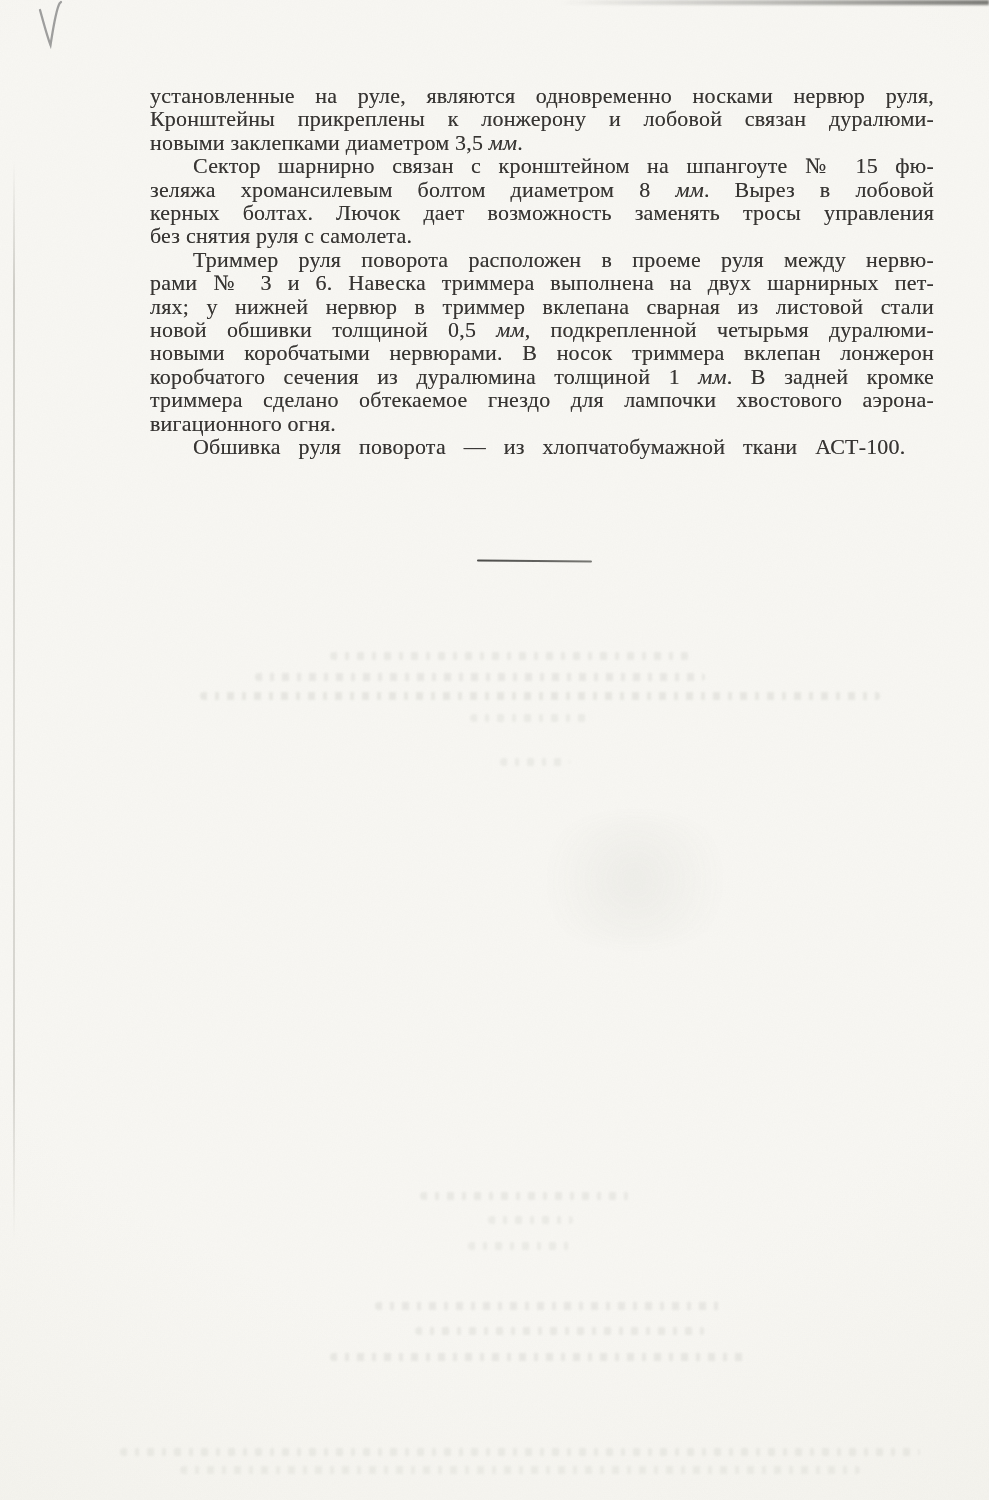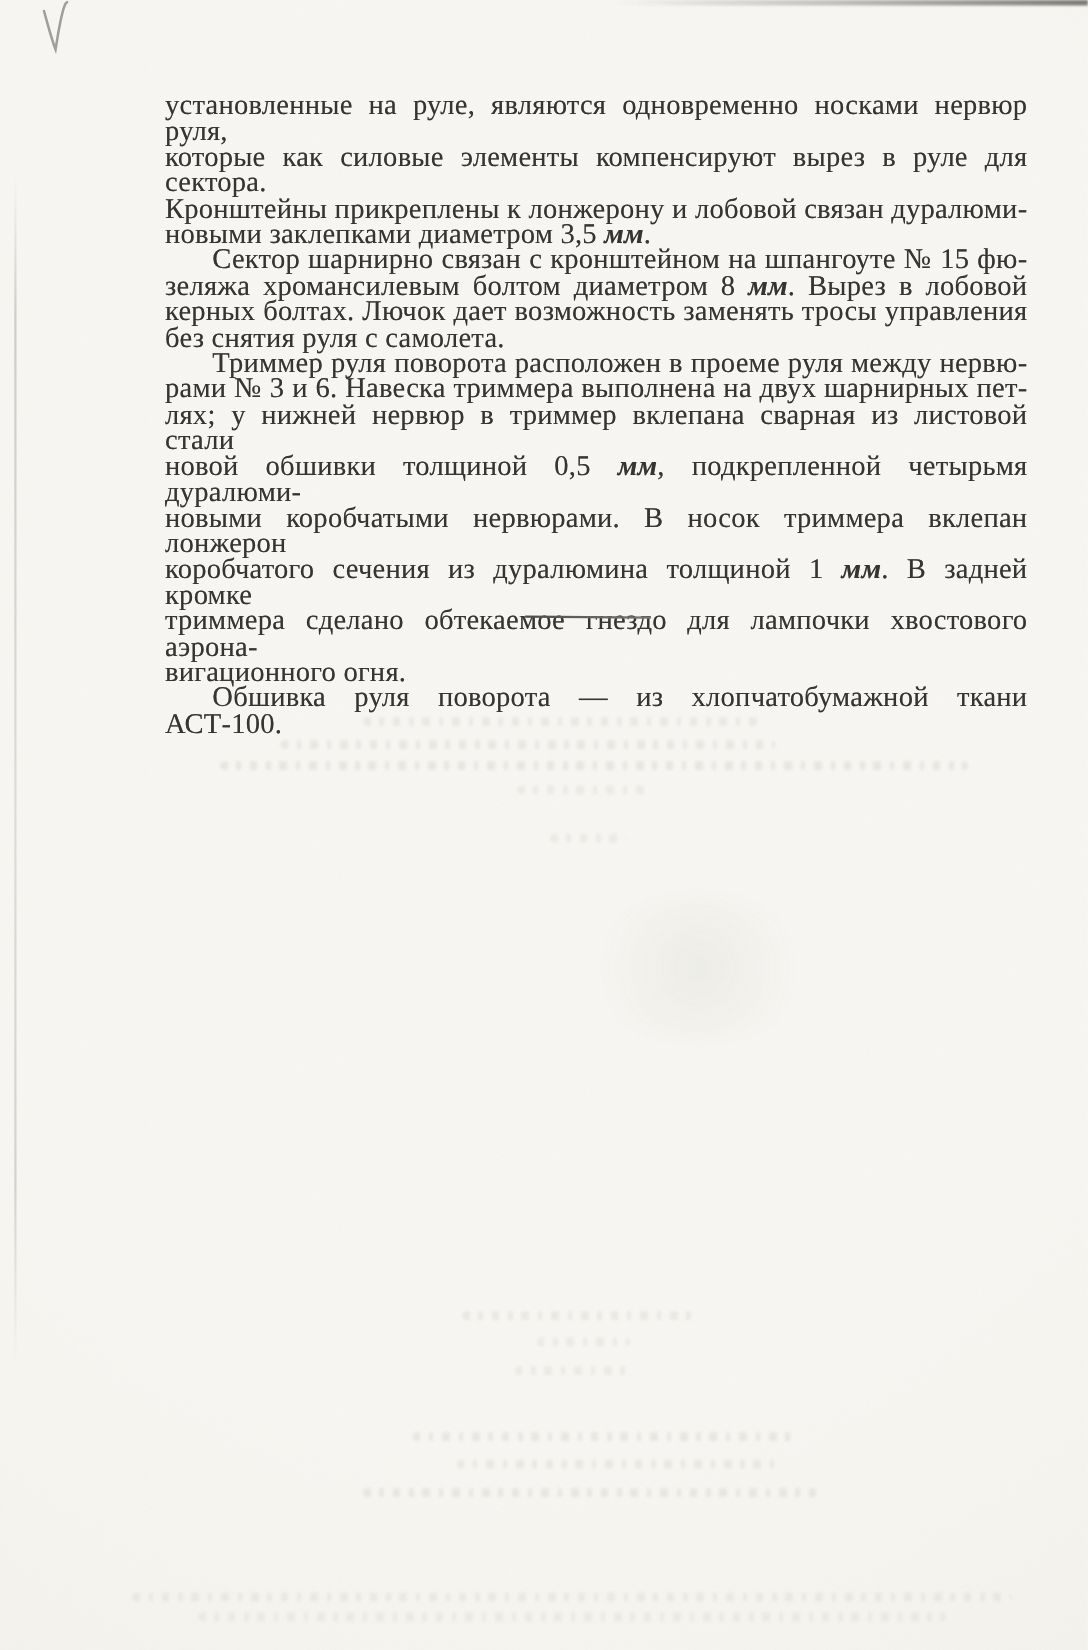--- a/index.html
+++ b/index.html
@@ -30,32 +30,32 @@
       rgba(130,128,118,0), rgba(130,128,118,.35) 12%,
       rgba(130,128,118,.22) 55%, rgba(130,128,118,.3) 85%, rgba(130,128,118,0));
   }
   .vmark {
     position: absolute; left: 28px; top: 0;
     opacity: .85;
   }
   .textblock {
     position: absolute;
     left: 150px; top: 84px; width: 784px;
-    font-size: 26px;
+    font-size: 22px;
     line-height: 23.4px;
     letter-spacing: 0.2px;
     color: var(--ink, #343230);
     text-shadow: 0 0 0.5px rgba(52,50,48,.55);
   }
   .para { margin: 0; }
   .line { text-align: justify; text-align-last: justify; }
   .line.indent { text-indent: 43px; }
   .line.end { text-align-last: left; }
   .line.spread { text-align-last: left; word-spacing: 0.55em; }
-  .line i { font-style: italic; font-weight: bold; }
+  .line i { font-style: italic; }
   .divider {
     position: absolute; left: 477px; top: 560px;
     width: 115px; height: 2px;
     background: linear-gradient(90deg, var(--divider, #4a4a48), #767672);
     transform: rotate(0.5deg);
     border-radius: 1px;
   }
   .smudge {
     position: absolute; height: 8px; border-radius: 4px;
     background: repeating-linear-gradient(90deg,
@@ -81,21 +81,20 @@
   <svg class="vmark" width="62" height="62" viewBox="0 0 62 62">
     <path d="M12 10 C14 17 19 36 22.5 45 C24 36 27.5 11 31.5 3.5 L33 2" fill="none" stroke="#8f8f8f" stroke-width="2.3" stroke-linecap="round"></path>
   </svg>
 
   <div class="top-edge-shadow"></div>
   <div class="left-edge-line"></div>
 
   <div class="textblock">
     <div class="para">
       <div class="line">установленные на руле, являются одновременно носками нервюр руля,</div>
-      <div class="line">которые как силовые элементы компенсируют вырез в руле для сектора.</div>
       <div class="line">Кронштейны прикреплены к лонжерону и лобовой связан дуралюми-</div>
       <div class="line end">новыми заклепками диаметром 3,5 <i>мм</i>.</div>
     </div>
     <div class="para">
       <div class="line indent">Сектор шарнирно связан с кронштейном на шпангоуте № 15 фю-</div>
       <div class="line">зеляжа хромансилевым болтом диаметром 8 <i>мм</i>. Вырез в лобовой</div>
       <div class="line">керных болтах. Лючок дает возможность заменять тросы управления</div>
       <div class="line end">без снятия руля с самолета.</div>
     </div>
     <div class="para">

